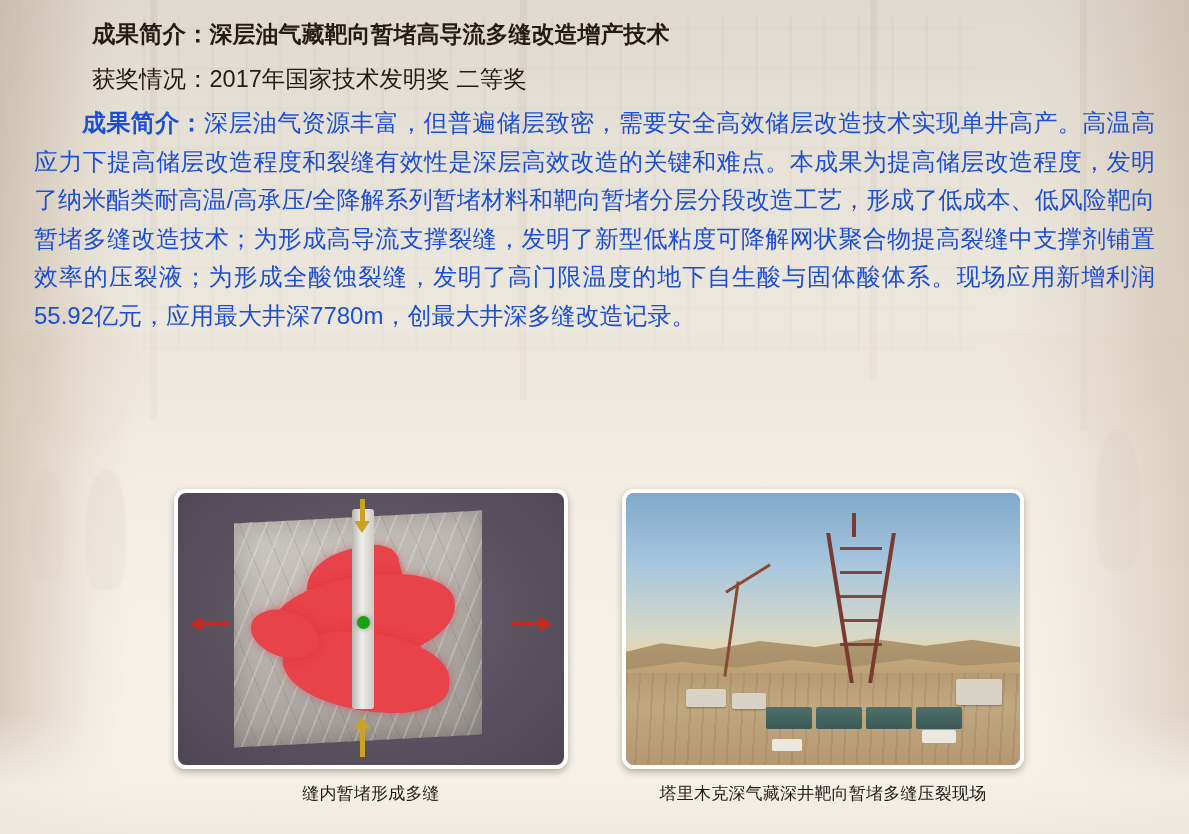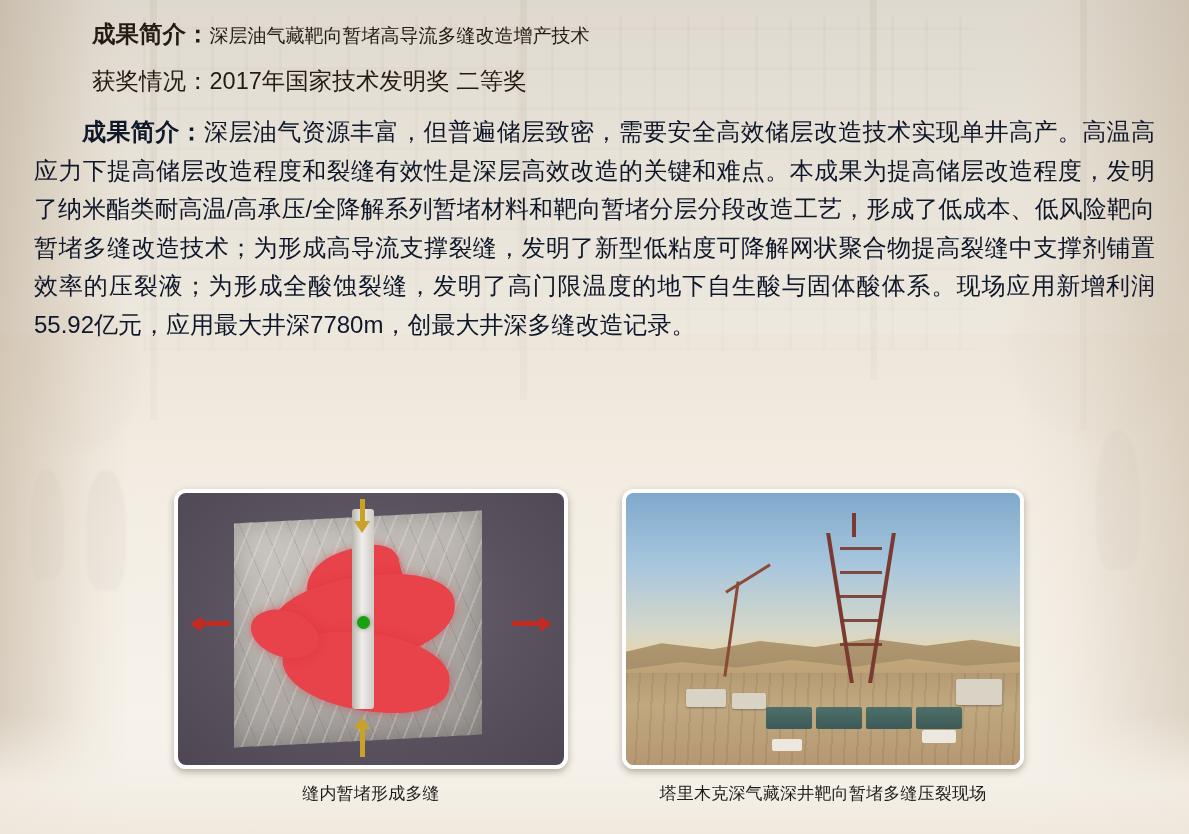--- a/index.html
+++ b/index.html
@@ -102,35 +102,35 @@
     white-space: nowrap;
   }
   .line .lbl {
     font-weight: bold;
   }
   .title-line {
     padding-left: 58px;
     margin-top: 4px;
   }
   .title-line .val {
-    font-weight: normal;
-    font-size: 19px;
+    font-weight: bold;
+    font-size: 23px;
   }
   .meta-line {
     padding-left: 58px;
     margin-top: 9px;
   }
   .meta-line .lbl {
     font-weight: normal;
   }
   .body-para {
-    margin-top: 14px;
+    margin-top: 7px;
     font-size: 24px;
     line-height: 38.5px;
-    color: #0f172a;
+    color: #1d4ed8;
     text-align: justify;
     text-justify: inter-ideograph;
     text-indent: 48px;
   }
   .body-para .lbl {
     font-weight: bold;
   }
 
   
   .figures {

